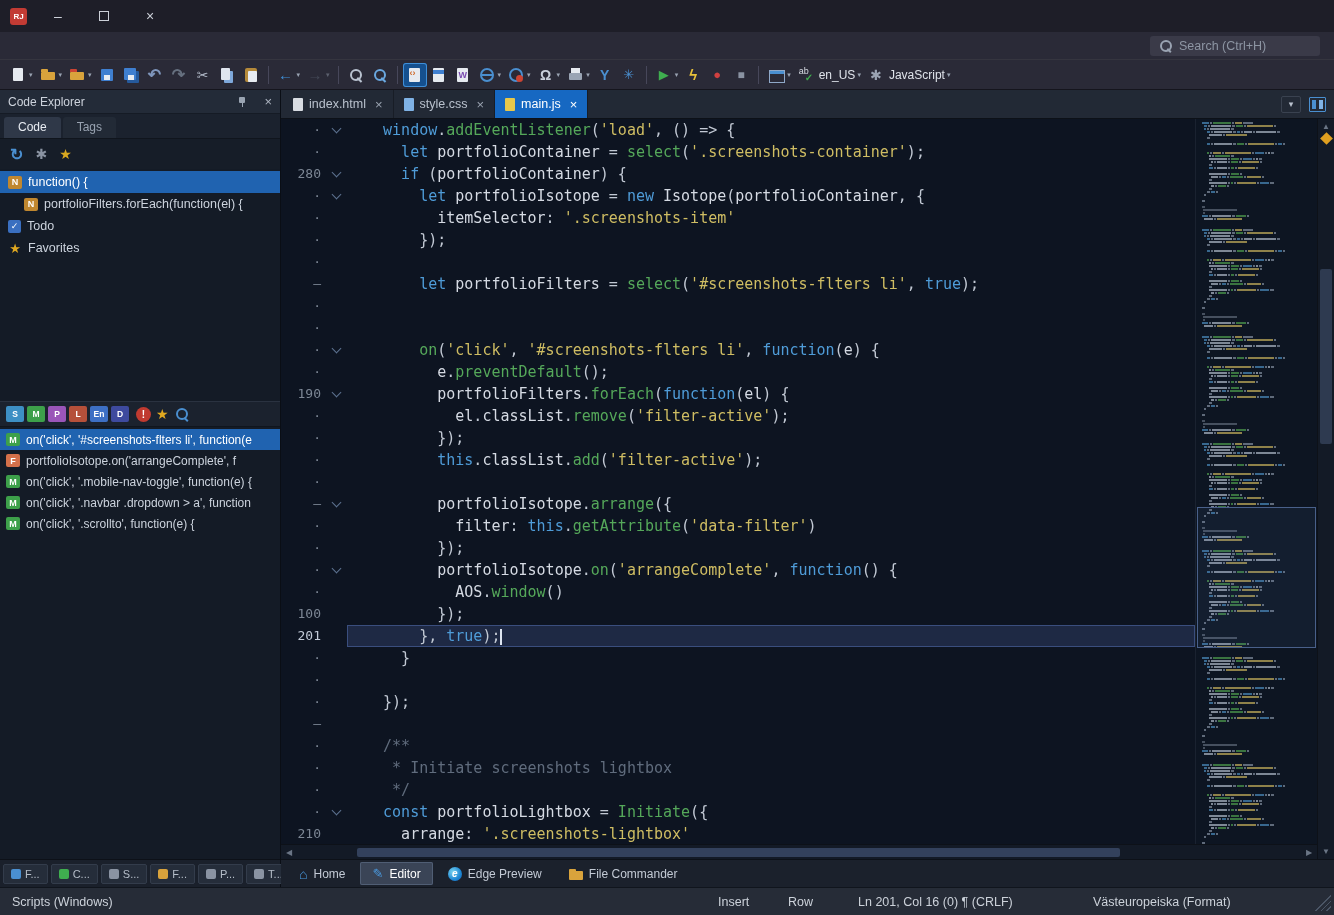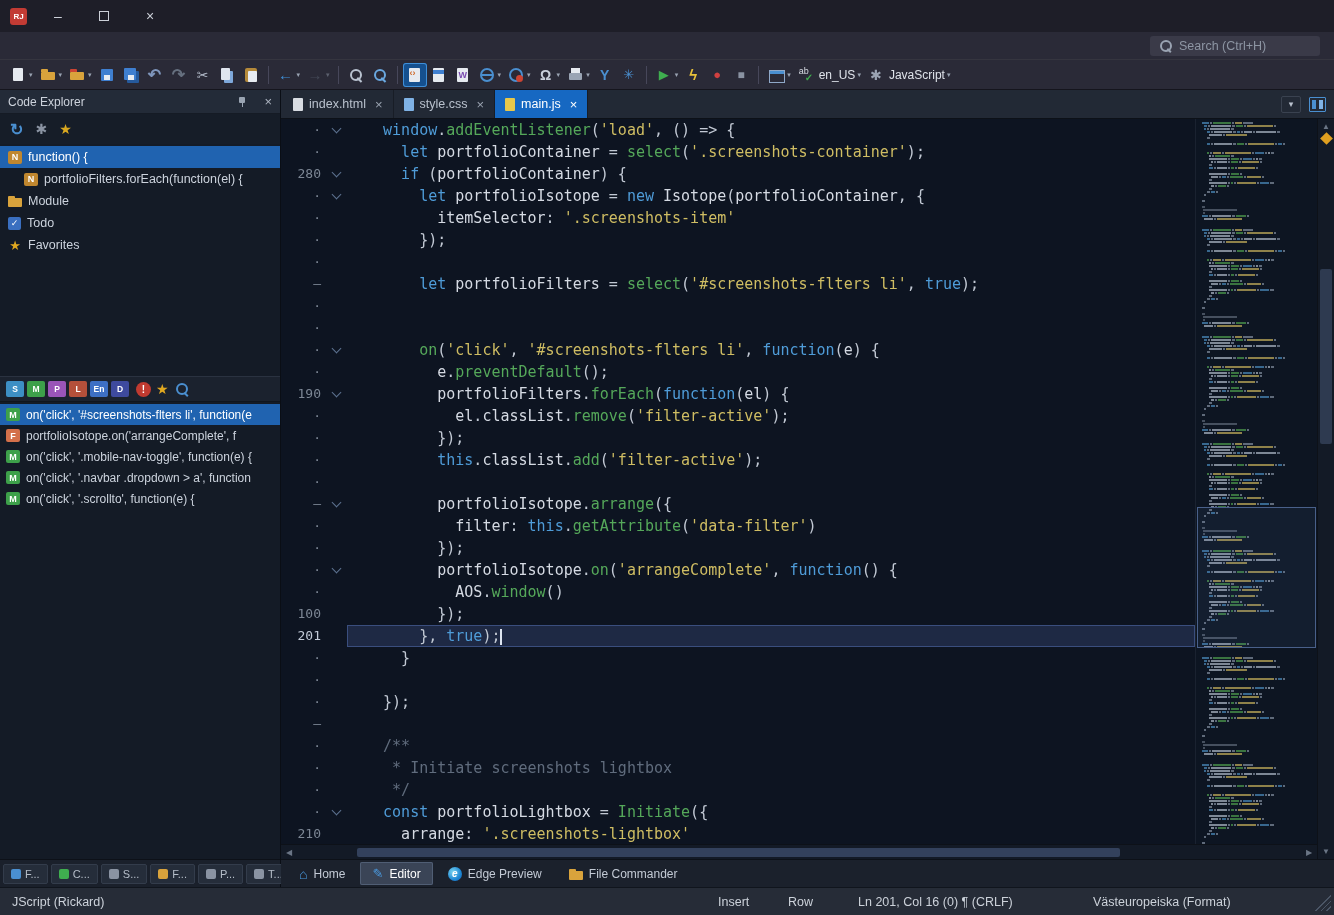--- a/index.html
+++ b/index.html
@@ -319,37 +319,37 @@
     </div>
 
   <div class="main">
 
     <div class="sidebar">
       <div class="panel-header">
         <span class="ph-title">Code Explorer</span>
         <span class="pin-icon"></span>
         <span class="close-x">×</span>
       </div>
+      <div class="side-tabs">
+          <div class="side-tab active">Code</div>
+          <div class="side-tab">Tags</div>
+        </div>
       <div class="explorer-toolbar">
           <span class="x-refresh">↻</span>
           <span class="x-settings">✱</span>
           <span class="x-favorites">★</span>
         </div>
       <div class="tree">
           <div class="tree-item selected" style="padding-left: 8px;">
             <span class="badge" style="background: rgb(192, 135, 47);">N</span>
             <span>function() {</span>
           </div>
           <div class="tree-item" style="padding-left: 24px;">
             <span class="badge" style="background: rgb(192, 135, 47);">N</span>
             <span>portfolioFilters.forEach(function(el) {</span>
-          </div>
-          <div class="tree-item" style="padding-left: 8px;">
-            <span class="ic-folder-sm"></span>
-            <span>Module</span>
           </div>
           <div class="tree-item" style="padding-left: 8px;">
             <span class="ic-todo">✓</span>
             <span>Todo</span>
           </div>
           <div class="tree-item" style="padding-left: 8px;">
             <span class="ic-star-sm">★</span>
             <span>Favorites</span>
           </div>
         </div>
@@ -1995,21 +1995,21 @@
           </div>
           <div class="btab">
             <span class="ic-folder-sm"></span>
             <span>File Commander</span>
           </div>
         </div>
     </div>
   </div>
 
   <div class="statusbar">
-    <div class="sb-left">JScript (Rickard)</div>
+    <div class="sb-left">Scripts (Windows)</div>
     <div class="sb-spacer"></div>
     <div class="sb-insert">Insert</div>
     <div class="sb-row">Row</div>
     <div class="sb-pos">Ln 201, Col 16 (0) ¶ (CRLF)</div>
     <div class="sb-enc">Västeuropeiska (Format)</div>
     <div class="grip"></div>
   </div>
 </div>
 
 </body></html>

